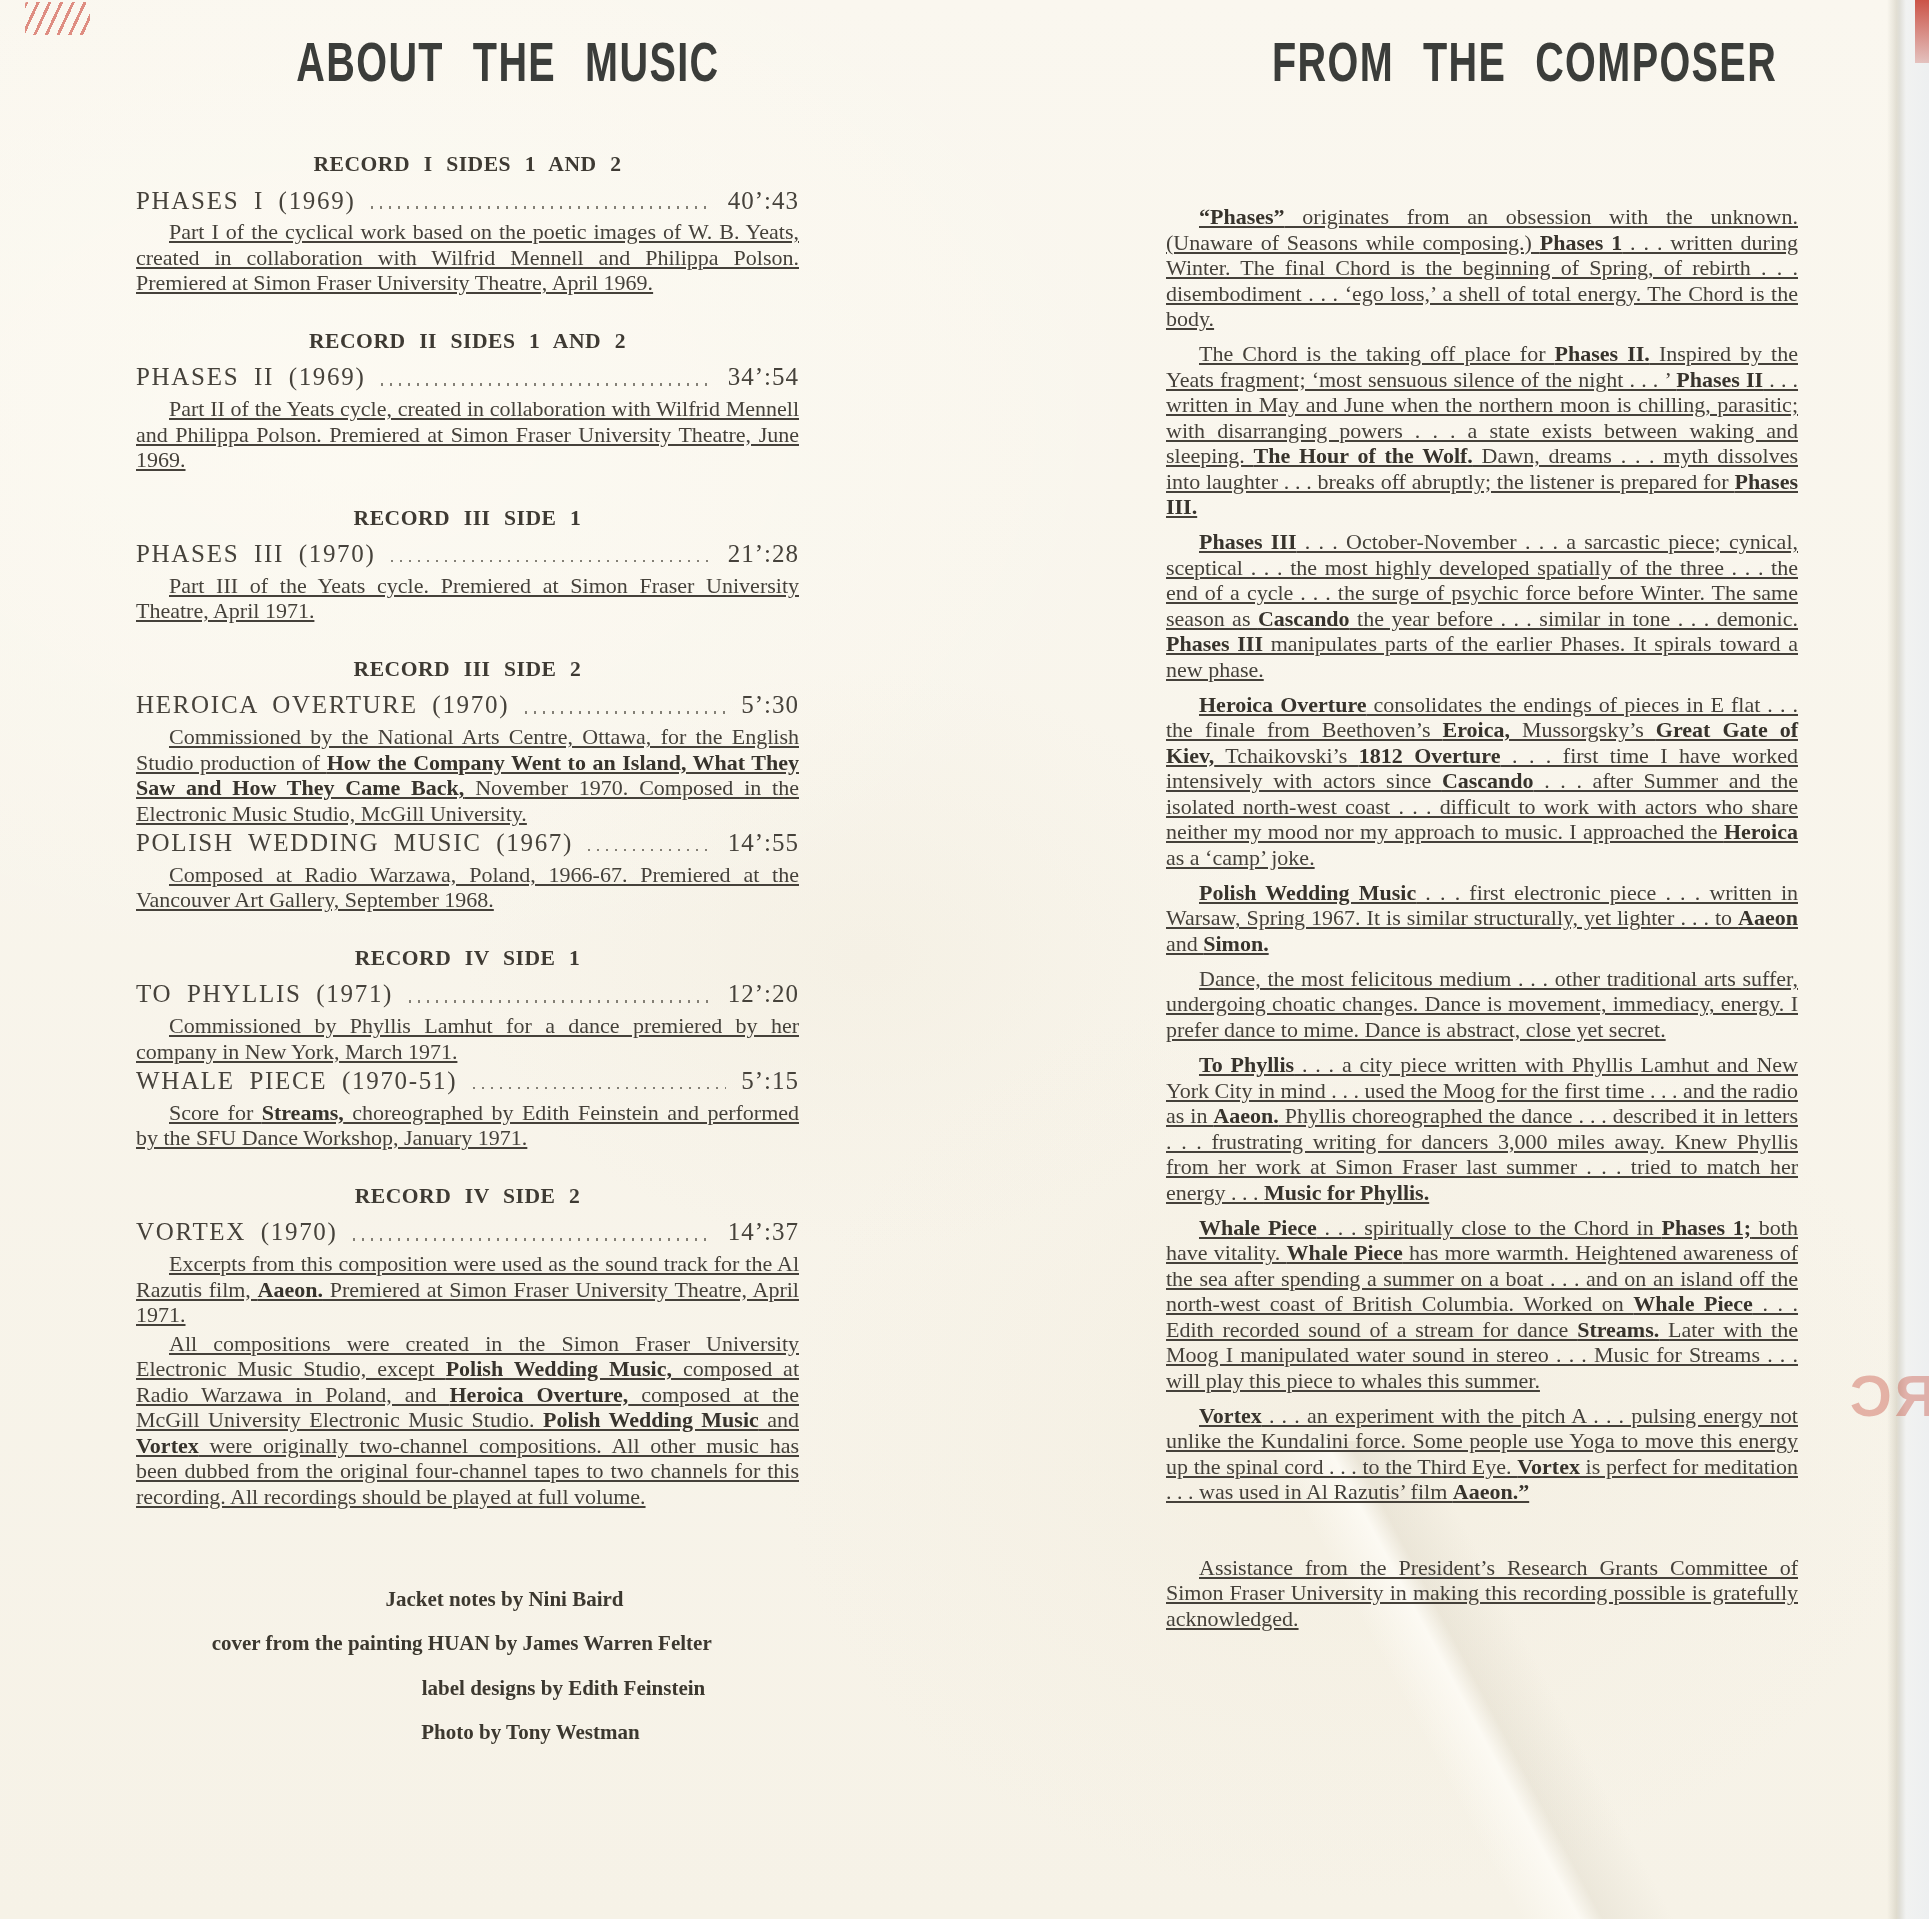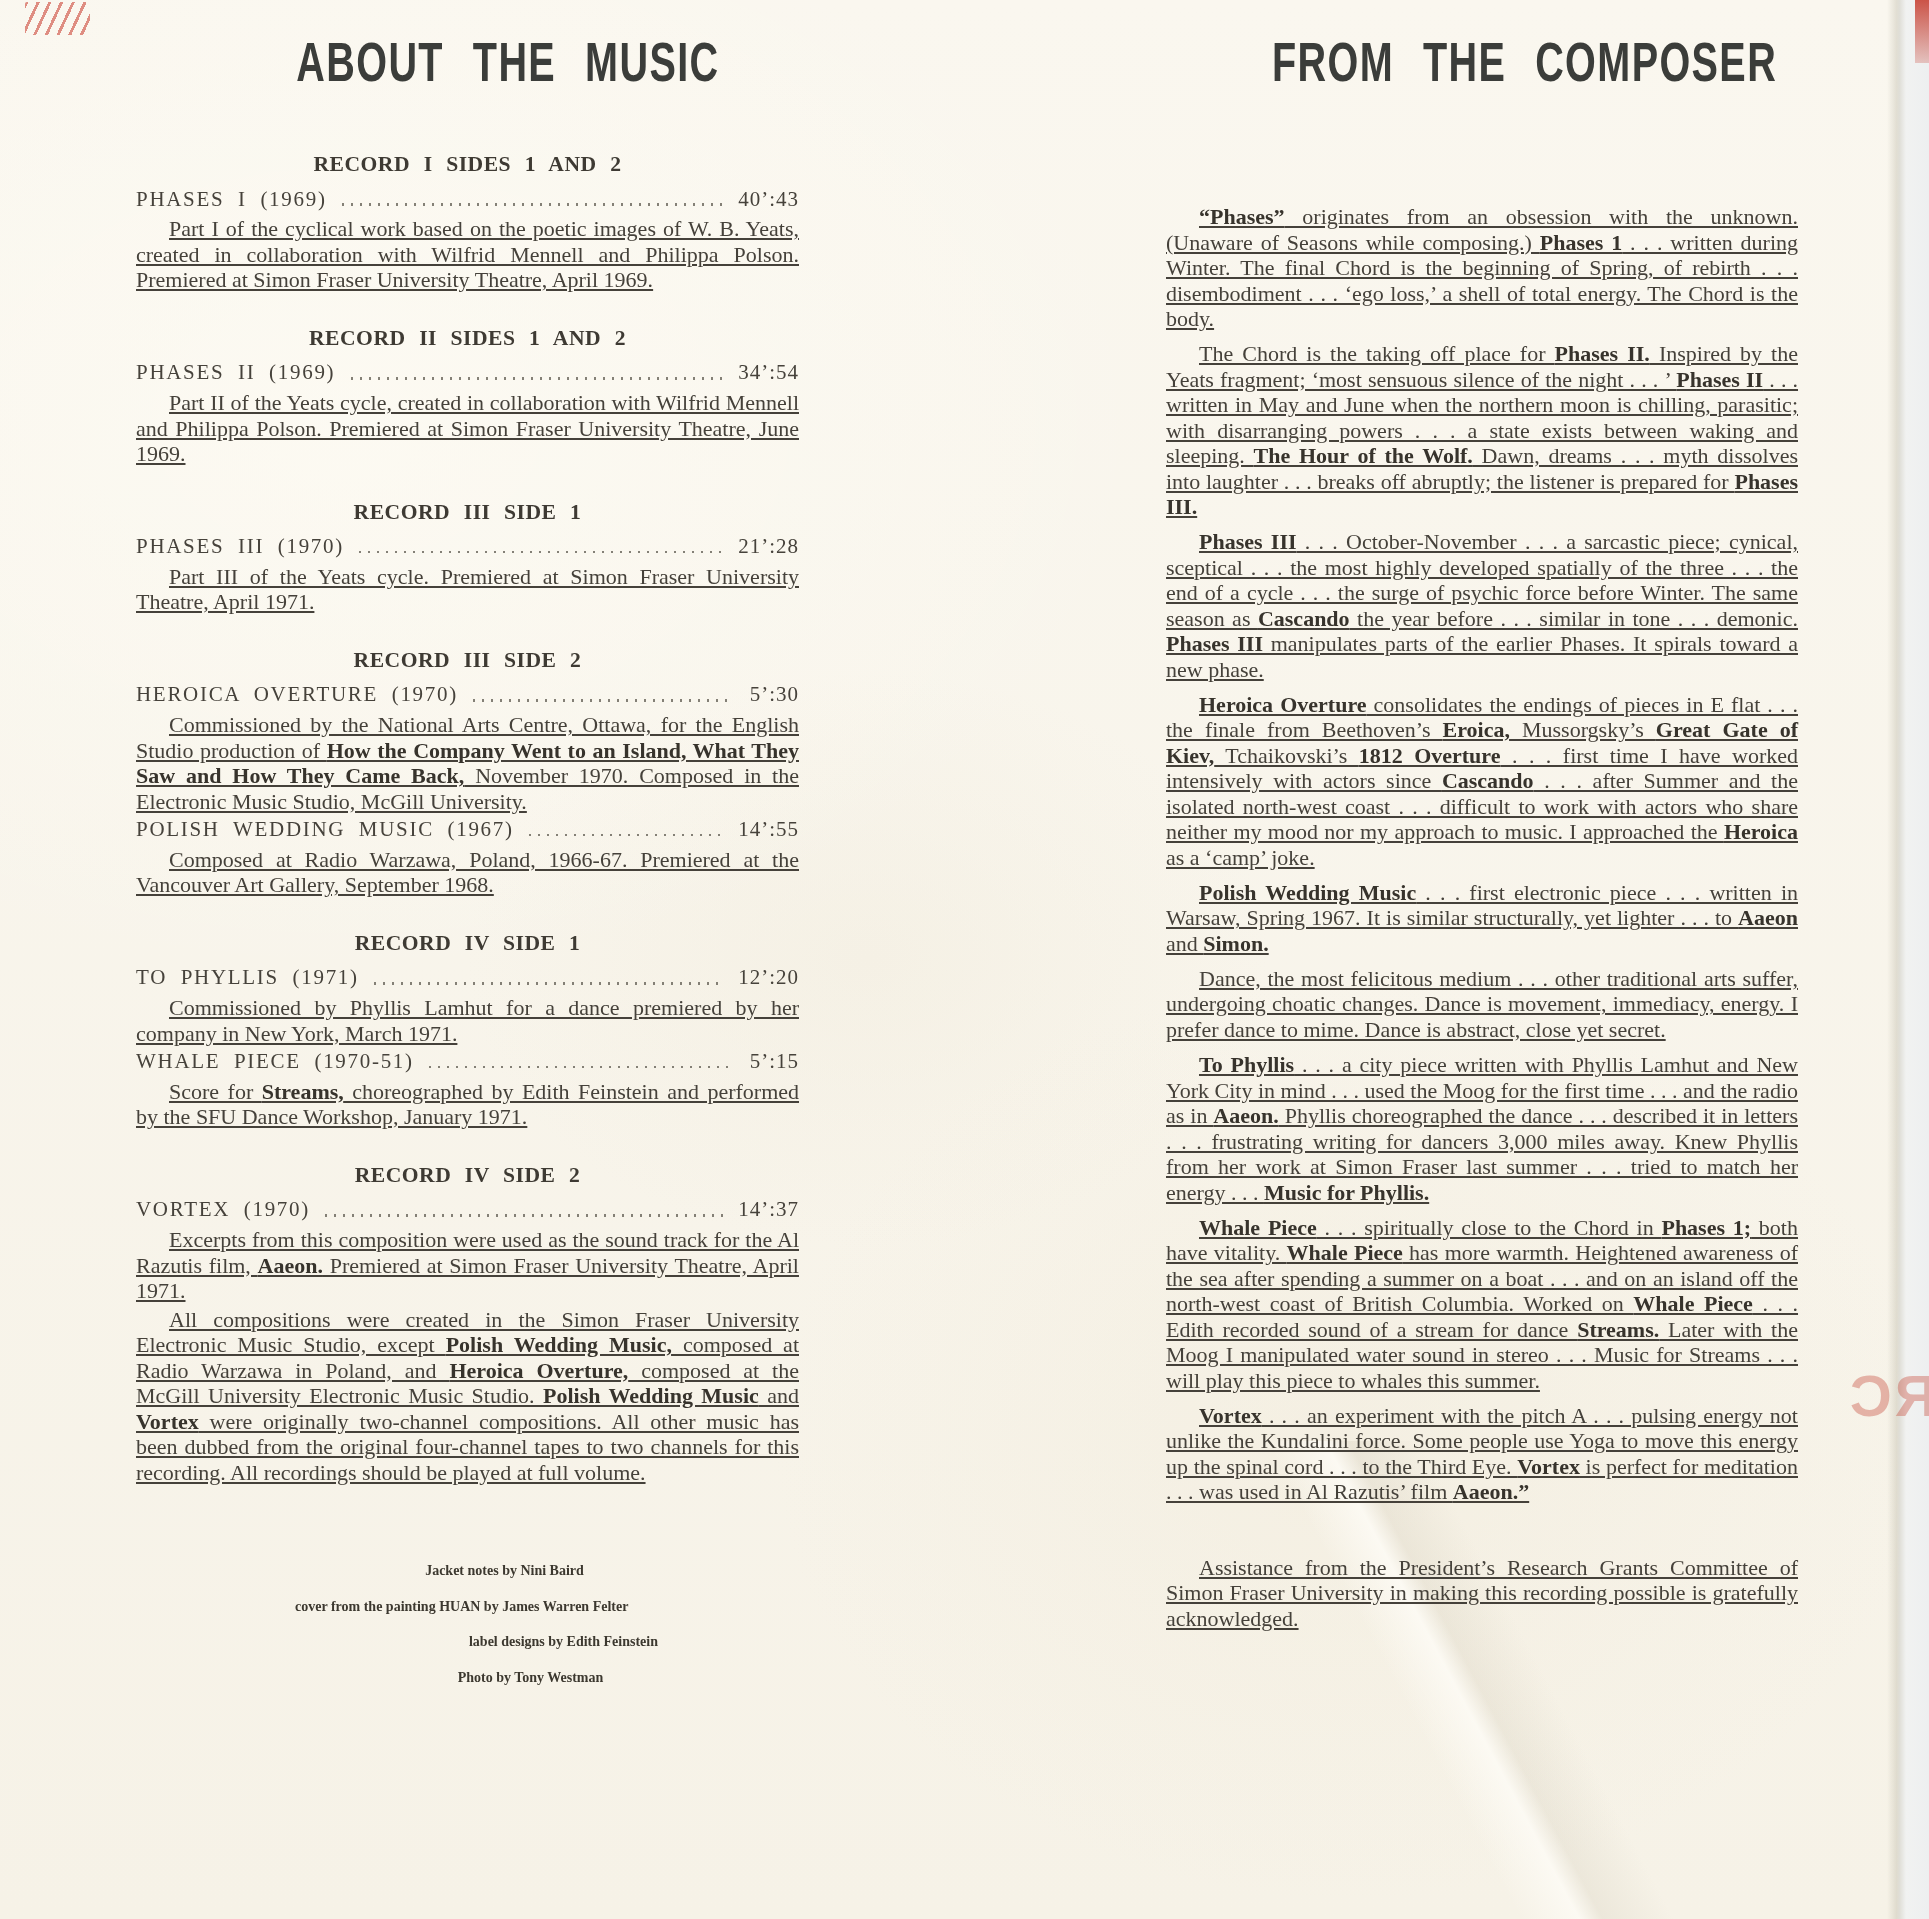--- a/index.html
+++ b/index.html
@@ -73,21 +73,21 @@
   .sections{margin-top:61px;}
   .record-section{margin-top:33px;}
   .record-section:first-child{margin-top:27px;}
   .sec-h{
     font-weight:bold;font-size:21.6px;line-height:1.2;
     text-align:center;letter-spacing:0.5px;word-spacing:7.7px;
     color:#3e3a33;margin:0 0 8.6px 0;
   }
   .track-row{
     display:flex;align-items:flex-end;
-    font-size:21px;letter-spacing:1.7px;word-spacing:6.7px;
+    font-size:25px;letter-spacing:1.7px;word-spacing:6.7px;
     color:#46423b;margin:1.9px 0 4.8px 0;white-space:nowrap;
   }
   .leader{
     flex:1;height:2.5px;align-self:flex-end;margin:0 15.4px 5.8px 15.4px;
     background:repeating-linear-gradient(to right,#6f6b61 0 2.3px, transparent 2.3px 9px);
     opacity:.85;
   }
   .duration{letter-spacing:1px;flex:none;}
 
   .note-para, .body-para, .ack-para{
@@ -97,21 +97,21 @@
     text-decoration:underline;
   }
   .body-para{margin:0 0 9.6px 0;}
   .rich-b{font-weight:bold;color:#37332c;}
 
   .paragraphs{margin-top:113px;}
   .ack-para{margin-top:50px;}
 
   .credits{
     margin-top:77px;text-align:center;
-    font-weight:bold;font-size:14px;color:#3c382f;
+    font-weight:bold;font-size:21px;color:#3c382f;
   }
   .credit-line{margin-bottom:18px;line-height:1.25;}
   .credit-line:nth-child(1){transform:translateX(37px);}
   .credit-line:nth-child(2){transform:translateX(-5.8px);}
   .credit-line:nth-child(3){transform:translateX(96px);}
   .credit-line:nth-child(4){transform:translateX(63px);}
 </style>
 </head>
 <body>
 

